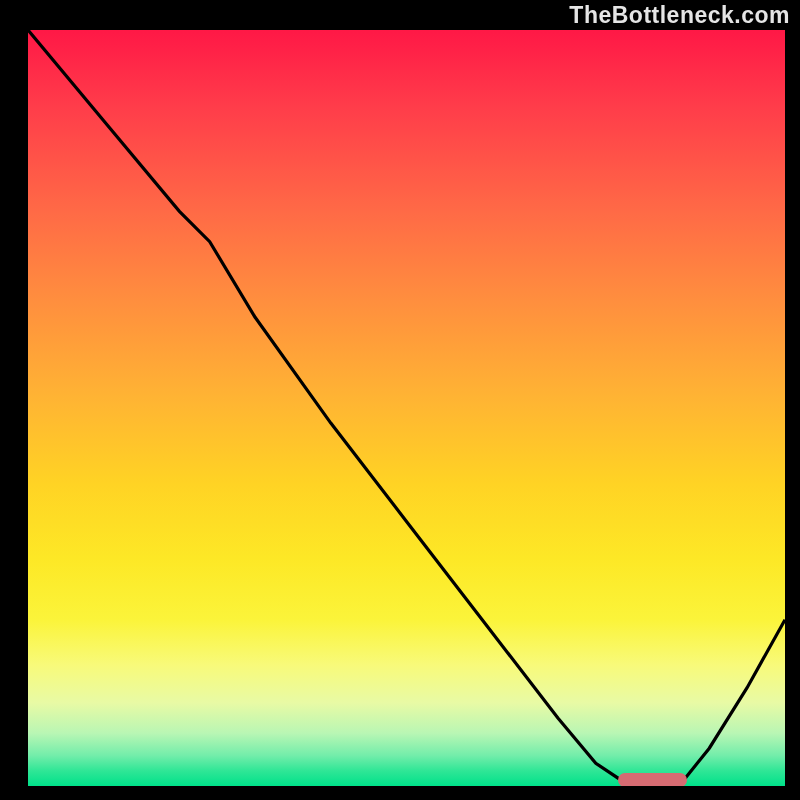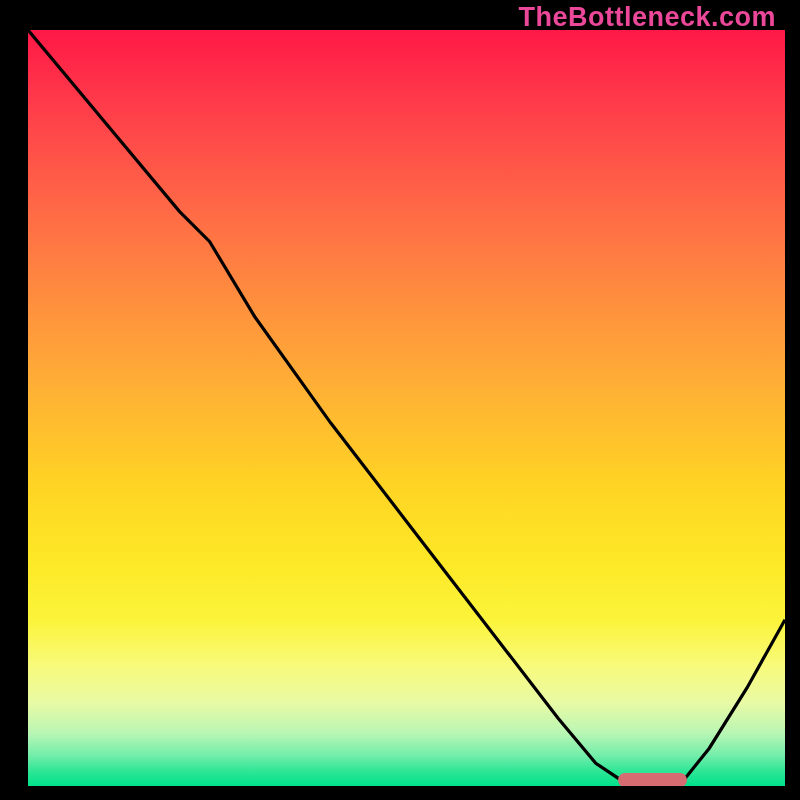--- a/index.html
+++ b/index.html
@@ -12,23 +12,23 @@
   }
   .frame {
     position: relative;
     width: 800px;
     height: 800px;
     background: #000;
   }
   .watermark {
     position: absolute;
     top: 2px;
-    right: 24px;
-    color: #ec4899;
-    font-size: 27px;
+    right: 10px;
+    color: #e5e5e5;
+    font-size: 23px;
     font-weight: bold;
     letter-spacing: 0.5px;
     z-index: 20;
   }
   .plot-area {
     position: absolute;
     left: 28px;
     top: 30px;
     width: 757px;
     height: 756px;

